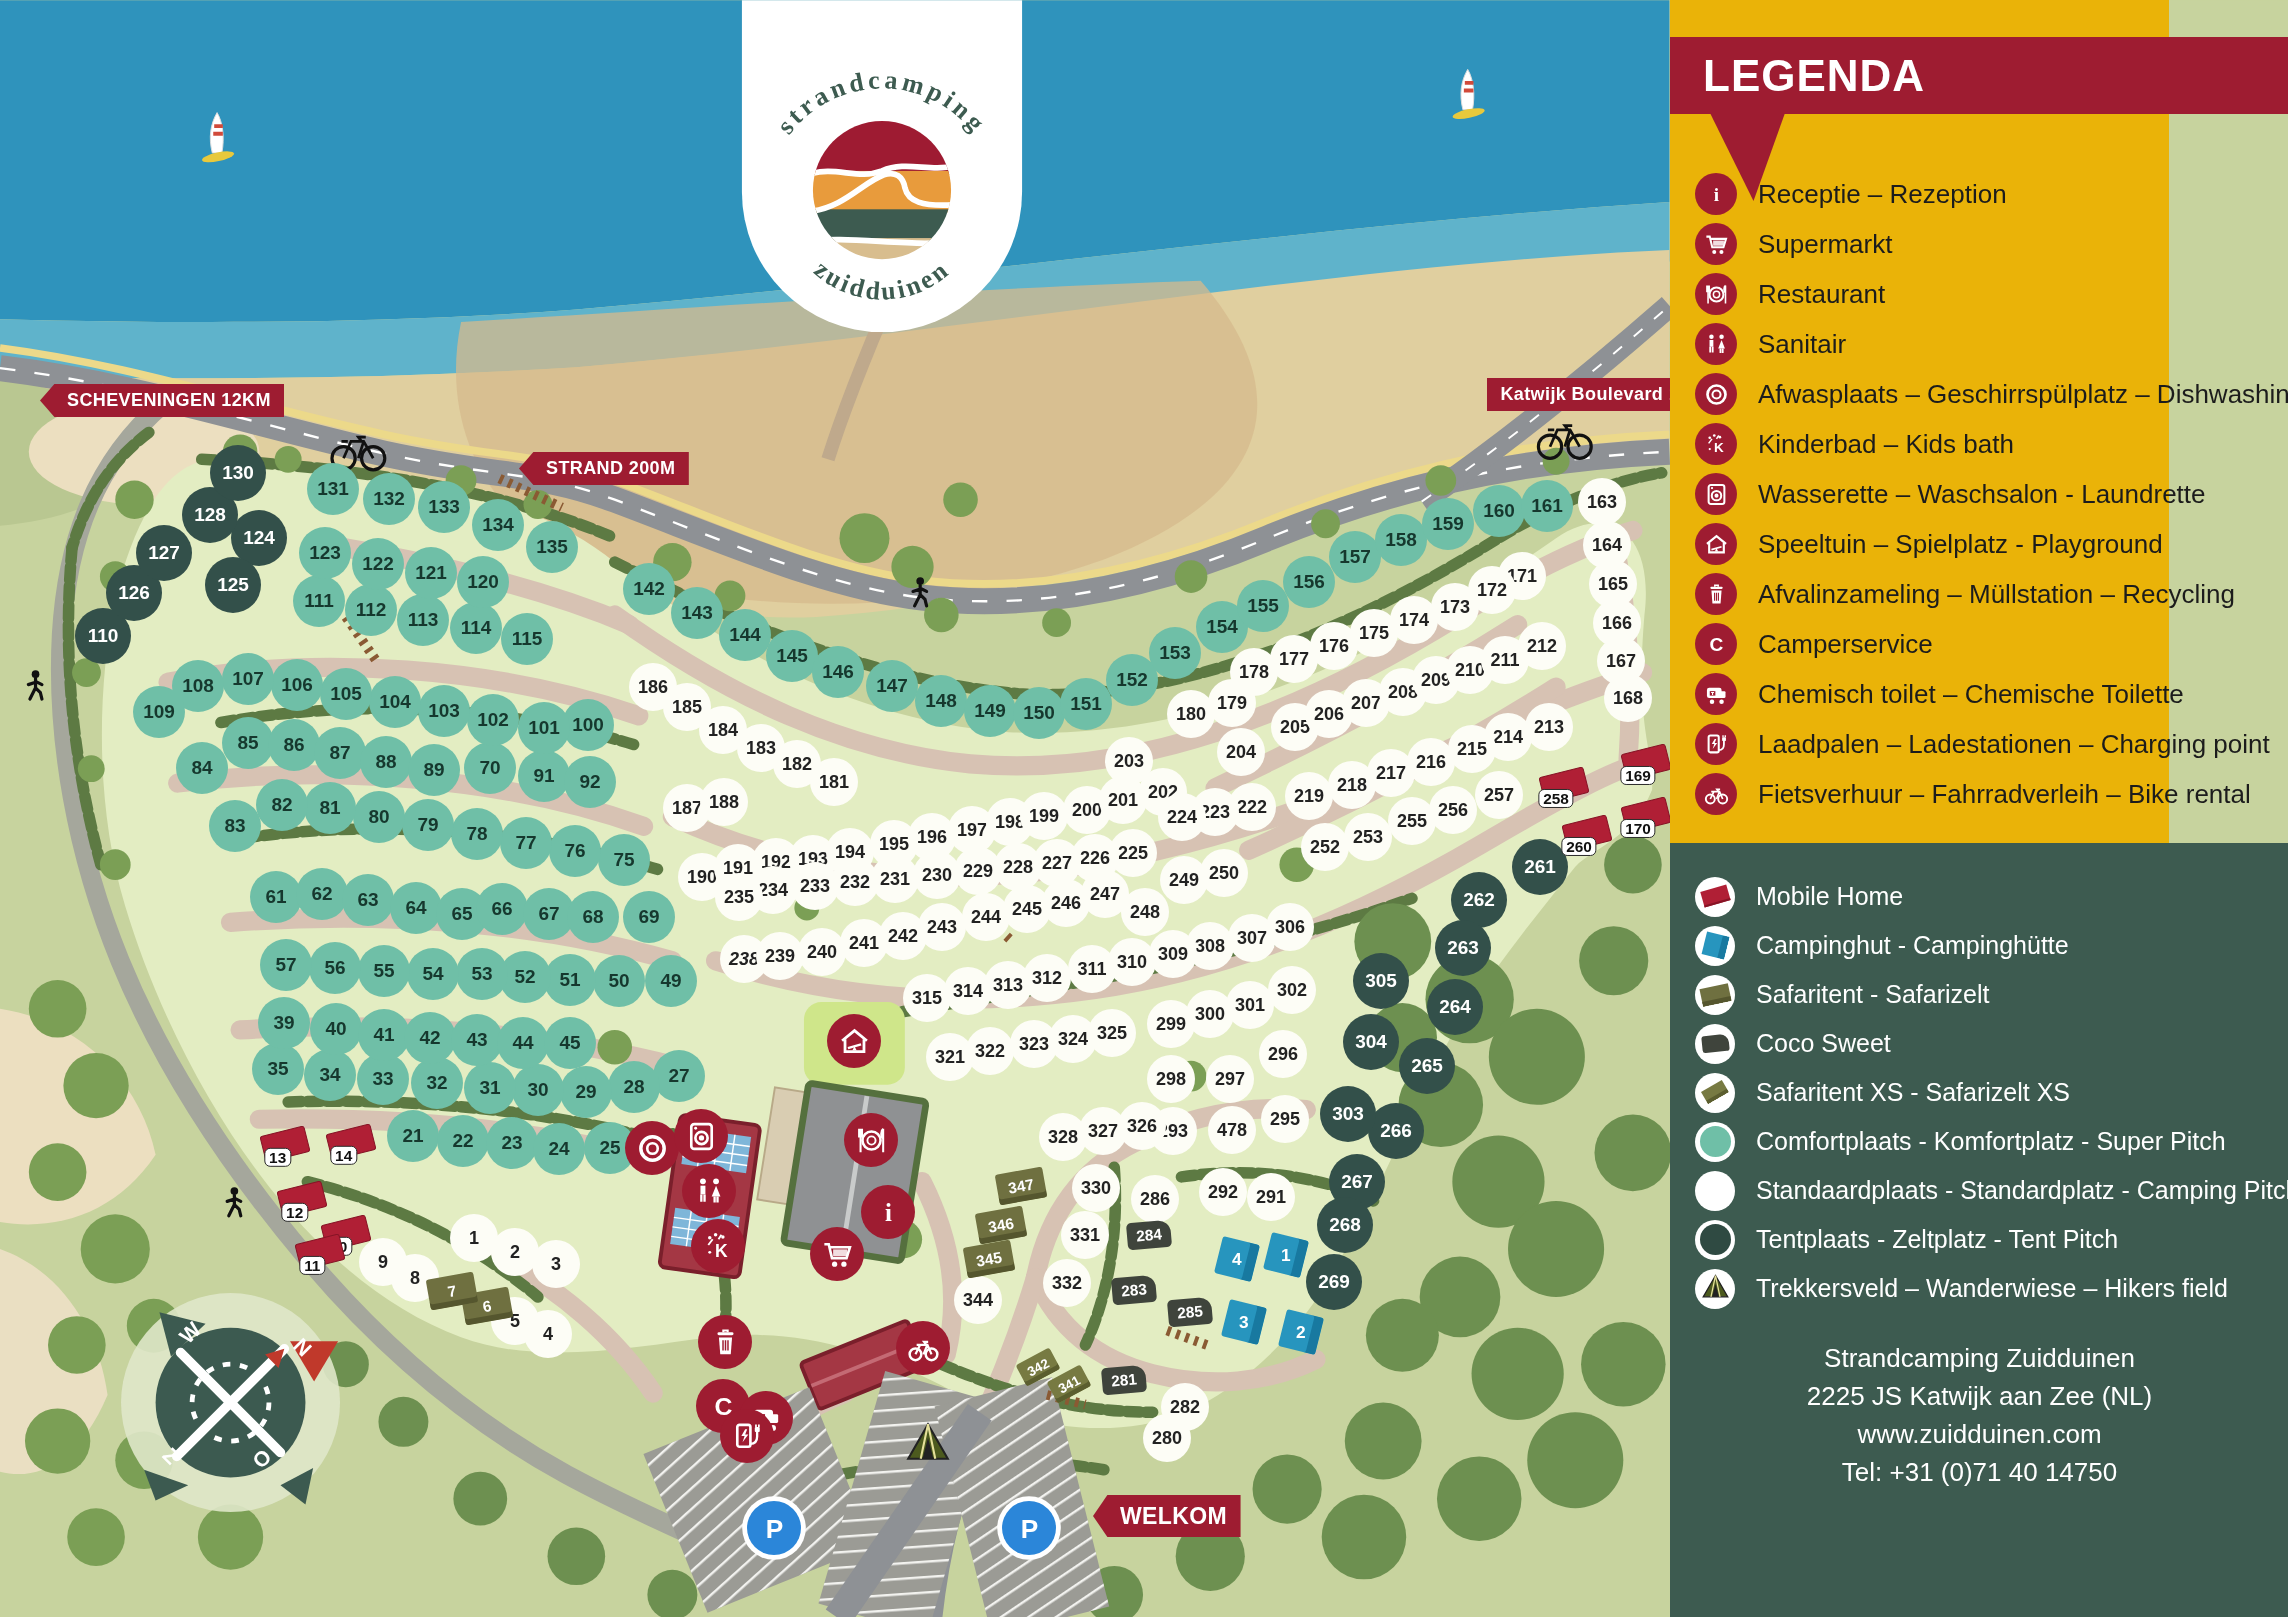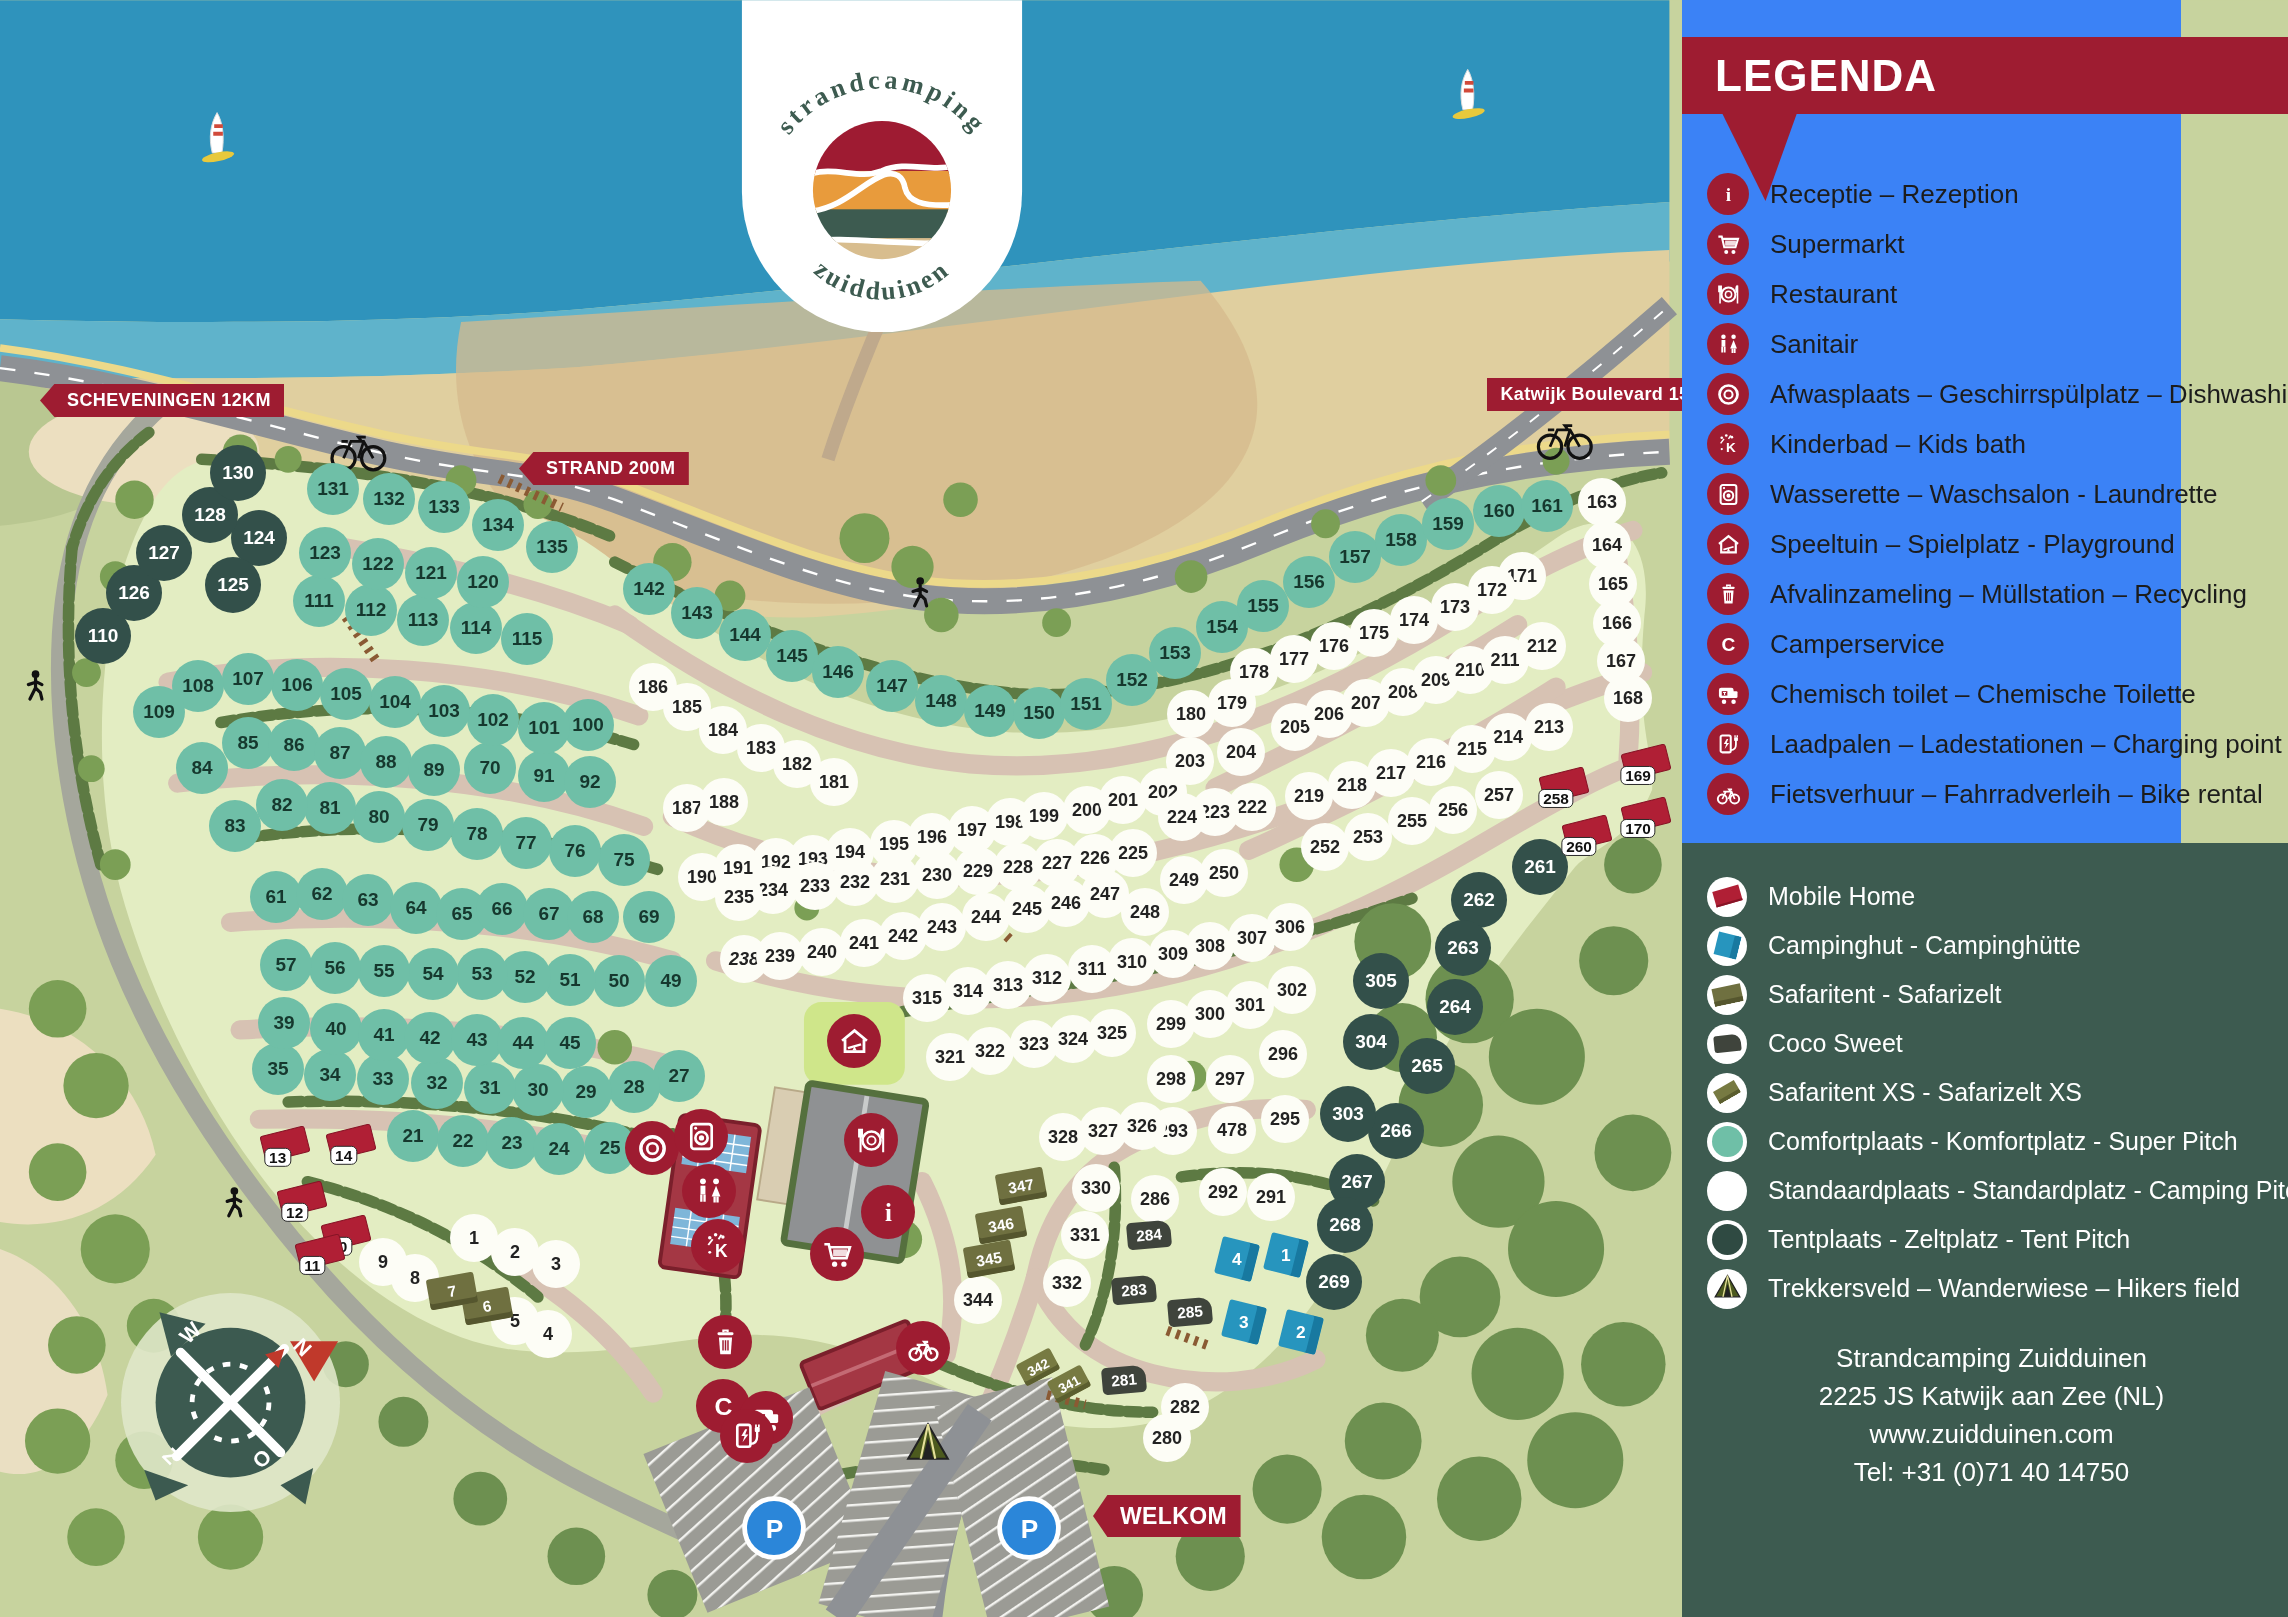--- a/index.html
+++ b/index.html
@@ -36,21 +36,21 @@
   .fac-trekkersveld svg{width:50px;height:50px;}
   
   .sign{position:absolute;height:33px;background:#9e1c31;color:#fff;
         font:700 18px/33px "Liberation Sans",sans-serif;padding:0 13.4px;white-space:nowrap;letter-spacing:0.4px;}
   .sign.left{clip-path:polygon(14.4px 0,100% 0,100% 100%,14.4px 100%,0 50%);padding-left:27px;}
   .sign.right{clip-path:polygon(0 0,calc(100% - 14.4px) 0,100% 50%,calc(100% - 14.4px) 100%,0 100%);padding-right:27px;}
   .sign.big{height:42px;font-size:23px;line-height:42px;}
   
   #logo{position:absolute;left:740px;top:0;width:284px;height:338px;}
   
-  #panel{position:absolute;left:1670px;top:0;width:499px;height:1618px;background:#3b82f6;margin-left:12px;}
+  #panel{position:absolute;left:1670px;top:0;width:499px;height:1618px;background:#eab308;}
   #legend-head{position:absolute;top:37px;left:0;width:619px;height:77px;background:#9e1c31;
         display:flex;align-items:center;}
   #legend-head span{color:#fff;font-size:44px;font-weight:700;letter-spacing:1px;padding-left:33px;}
   #legend-tail{position:absolute;top:113px;left:40px;width:75px;height:88px;background:#9e1c31;
         clip-path:polygon(0 0,100% 0,58% 100%);}
   #legend-list{position:absolute;top:169px;left:25px;right:7.7px;}
   .lg-row{display:flex;align-items:center;height:50px;gap:21px;}
   .lg-ic{flex:0 0 42px;width:42px;height:42px;border-radius:50%;background:#9e1c31;
         display:flex;align-items:center;justify-content:center;}
   .lg-ic svg{width:27px;height:27px;}
@@ -817,21 +817,21 @@
       </div>
       <div class="pitch pt-s" style="left: 1087px; top: 810px; align-items: center;">
         <span class="pn">200</span>
       </div>
       <div class="pitch pt-s" style="left: 1123px; top: 800px;">
         <span class="pn">201</span>
       </div>
       <div class="pitch pt-s" style="left: 1163px; top: 792px;">
         <span class="pn">202</span>
       </div>
-      <div class="pitch pt-s" style="left: 1190px; top: 761px;">
+      <div class="pitch pt-s" style="left: 1129px; top: 761px;">
         <span class="pn">203</span>
       </div>
       <div class="pitch pt-s" style="left: 1241px; top: 752px;">
         <span class="pn">204</span>
       </div>
       <div class="pitch pt-s" style="left: 1295px; top: 727px;">
         <span class="pn">205</span>
       </div>
       <div class="pitch pt-s" style="left: 1329px; top: 714px;">
         <span class="pn">206</span>

